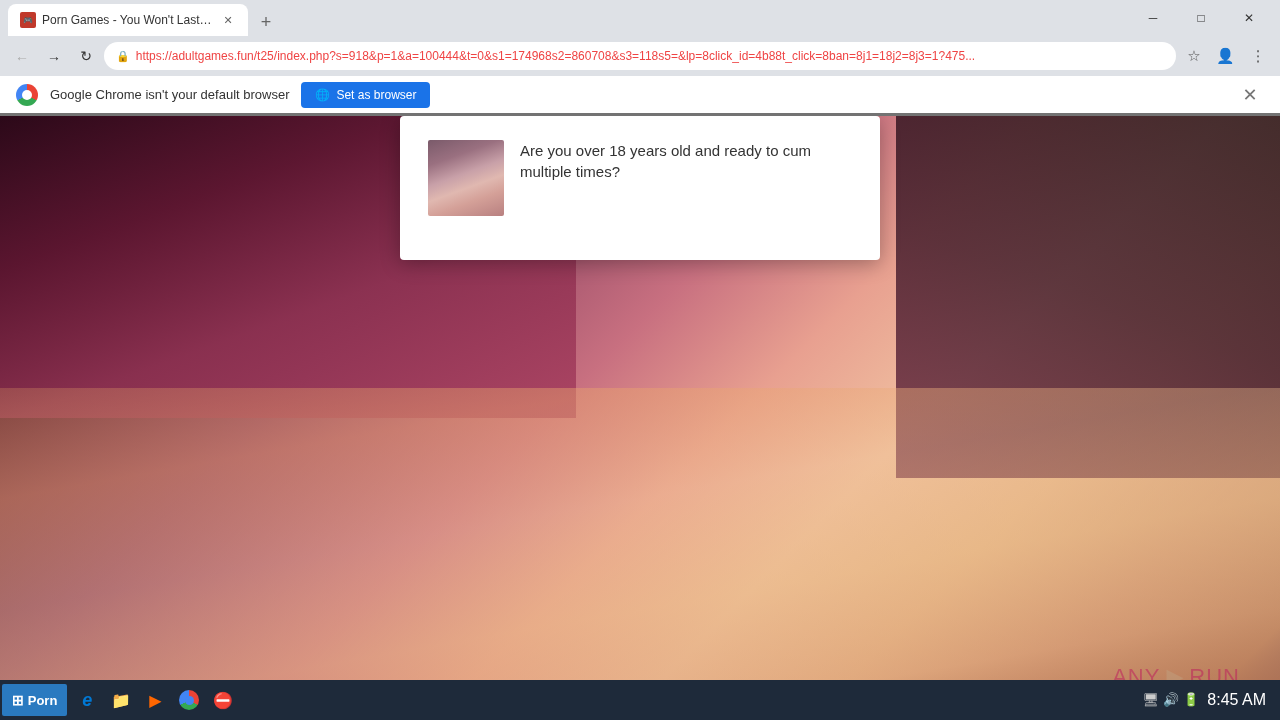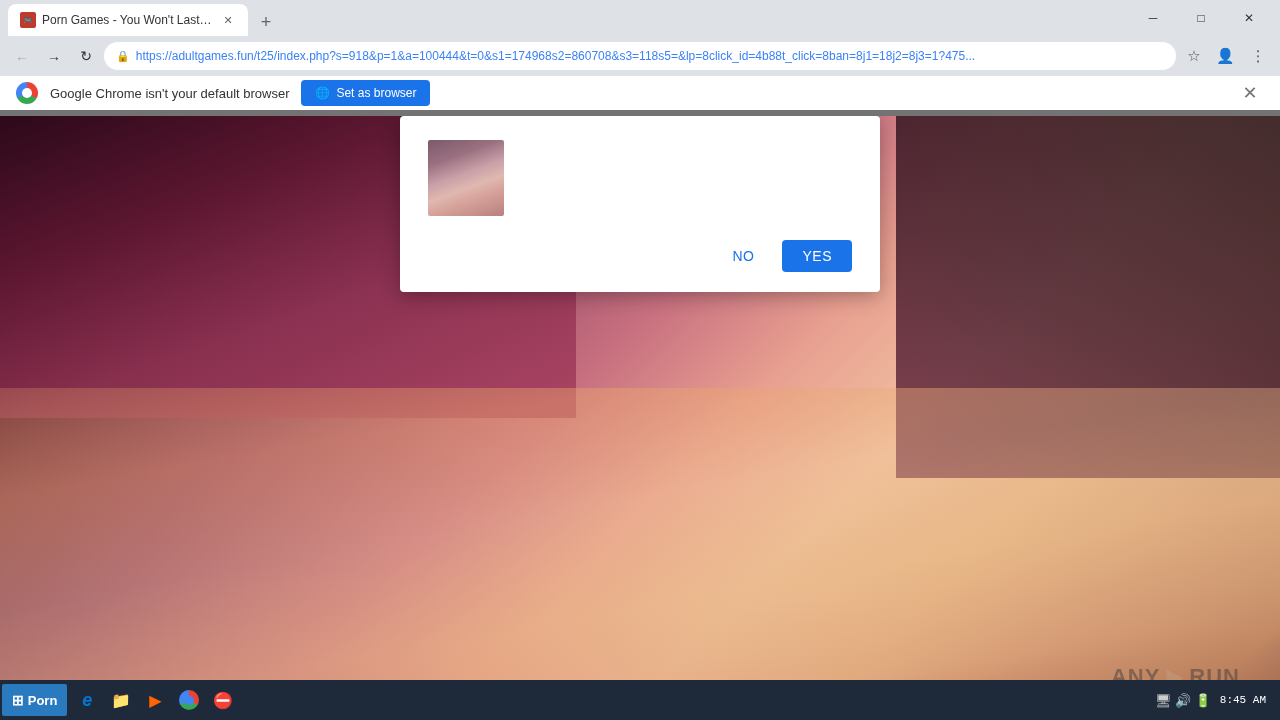--- a/index.html
+++ b/index.html
@@ -17,43 +17,43 @@
     .tab .close-tab { width: 16px; height: 16px; border-radius: 50%; display: flex; align-items: center; justify-content: center; font-size: 11px; color: #666; cursor: pointer; flex-shrink: 0; }
     .new-tab-btn { width: 28px; height: 28px; display: flex; align-items: center; justify-content: center; font-size: 18px; color: #666; cursor: pointer; margin-left: 4px; border-radius: 50%; }
     .window-controls { display: flex; align-items: center; gap: 2px; padding-right: 8px; }
     .win-btn { width: 46px; height: 32px; display: flex; align-items: center; justify-content: center; cursor: pointer; font-size: 12px; color: #333; }
 
     
     .address-bar { height: 40px; background: #dee1e6; display: flex; align-items: center; padding: 0 8px; gap: 4px; }
     .nav-btn { width: 28px; height: 28px; border-radius: 50%; display: flex; align-items: center; justify-content: center; cursor: pointer; color: #333; font-size: 14px; }
     .nav-btn.disabled { color: #aaa; cursor: default; }
     .address-input { flex: 1; height: 28px; background: #fff; border-radius: 14px; display: flex; align-items: center; padding: 0 12px; font-size: 12px; color: #333; gap: 6px; }
-    .address-text { flex: 1; overflow: hidden; text-overflow: ellipsis; white-space: nowrap; font-size: 12px; color: #3b82f6; }
+    .address-text { flex: 1; overflow: hidden; text-overflow: ellipsis; white-space: nowrap; font-size: 12px; color: #ef4444; }
     .lock-icon { font-size: 11px; color: #777; }
     .star-icon, .menu-icon { width: 28px; height: 28px; border-radius: 50%; display: flex; align-items: center; justify-content: center; cursor: pointer; color: #555; font-size: 15px; }
 
     
-    .notif-bar { height: 40px; background: #fff; border-bottom: 6px solid #737373; display: flex; align-items: center; padding: 0 16px; gap: 12px; font-size: 13px; color: #333; }
+    .notif-bar { height: 40px; background: #fff; border-bottom: 3px solid #737373; display: flex; align-items: center; padding: 0 16px; gap: 12px; font-size: 13px; color: #333; }
     .chrome-logo-small { width: 22px; height: 22px; border-radius: 50%; background: conic-gradient(#ea4335 0deg 120deg, #34a853 120deg 240deg, #4285f4 240deg 360deg); position: relative; flex-shrink: 0; }
     .chrome-logo-small::after { content: ''; position: absolute; width: 10px; height: 10px; border-radius: 50%; background: #fff; top: 6px; left: 6px; }
     .set-default-btn { background: #1a73e8; color: white; border: none; border-radius: 4px; padding: 6px 14px; font-size: 12px; cursor: pointer; display: flex; align-items: center; gap: 6px; font-weight: 500; }
     .notif-close { margin-left: auto; cursor: pointer; font-size: 18px; color: #777; width: 28px; height: 28px; display: flex; align-items: center; justify-content: center; border-radius: 50%; }
 
     
     .web-content { flex: 1; position: relative; overflow: hidden; }
     .bg-image { width: 100%; height: 100%; background: linear-gradient(135deg, #3a1020 0%, #5a2030 15%, #8b4060 30%, #c87080 45%, #e8a090 55%, #f0c0a0 65%, #e8b890 75%, #d4a080 85%, #c09070 95%, #6a5060 100%); position: absolute; top: 0; left: 0; }
 
     
     .bg-layer1 { position: absolute; top: 0; left: 0; width: 45%; height: 50%; background: linear-gradient(160deg, #2a0818 0%, #5c1530 30%, #8c3050 60%, #a84060 100%); opacity: 0.9; }
     .bg-layer2 { position: absolute; top: 0; right: 0; width: 30%; height: 60%; background: linear-gradient(200deg, #1a0810 0%, #3a1525 50%, #6a2540 100%); opacity: 0.8; }
     .bg-bottom { position: absolute; bottom: 0; left: 0; width: 100%; height: 55%; background: linear-gradient(170deg, #d4906050 0%, #e8a07080 20%, #f0c09060 40%, #e8b88080 60%, #d4906060 80%, #b07050 100%); }
 
     
     .watermark { position: absolute; bottom: 30px; right: 40px; display: flex; align-items: center; gap: 6px; opacity: 0.5; }
-    .watermark-text { color: #404040; font-size: 22px; font-weight: 700; letter-spacing: 1px; }
+    .watermark-text { color: #be185d; font-size: 22px; font-weight: 400; letter-spacing: 1px; }
     .watermark-icon { color: #c0a080; font-size: 22px; }
 
     
     .modal-overlay { position: absolute; top: 0; left: 0; width: 100%; height: 100%; display: flex; align-items: flex-start; justify-content: center; padding-top: 0; }
     .modal { background: #fff; border-radius: 4px; padding: 24px 28px 20px; width: 480px; margin-top: 0; box-shadow: 0 4px 20px rgba(0,0,0,0.3); position: absolute; top: 0; left: 50%; transform: translateX(-50%); }
     .modal-content { display: flex; gap: 16px; align-items: flex-start; margin-bottom: 24px; }
     .modal-image { width: 76px; height: 76px; border-radius: 2px; overflow: hidden; flex-shrink: 0; background: linear-gradient(135deg, #8B6060 0%, #D4A0A0 30%, #F0C0B0 50%, #E8A090 70%, #C08070 100%); display: flex; align-items: center; justify-content: center; }
     .modal-image-inner { width: 100%; height: 100%; background: linear-gradient(160deg, #7a5a6a 0%, #9a7080 25%, #c8a0a8 45%, #e0b8b0 60%, #d4a098 75%, #b88080 100%); }
     .modal-question { font-size: 15px; color: #333; line-height: 1.4; }
     .modal-buttons { display: flex; justify-content: flex-end; gap: 12px; align-items: center; }
@@ -68,21 +68,21 @@
     .taskbar-item { width: 32px; height: 32px; display: flex; align-items: center; justify-content: center; cursor: pointer; border-radius: 2px; }
     .taskbar-item .icon-ie { color: #0078d4; font-size: 18px; font-style: italic; font-weight: bold; }
     .taskbar-item .icon-folder { color: #ffc107; font-size: 16px; }
     .taskbar-item .icon-wmp { color: #ff6600; font-size: 16px; }
     .taskbar-item .icon-chrome { width: 20px; height: 20px; border-radius: 50%; background: conic-gradient(#ea4335 0deg 120deg, #34a853 120deg 240deg, #4285f4 240deg 360deg); position: relative; }
     .taskbar-item .icon-chrome::after { content: ''; position: absolute; width: 9px; height: 9px; border-radius: 50%; background: #4285f4; top: 5.5px; left: 5.5px; }
     .taskbar-item .icon-antivirus { color: #cc0000; font-size: 16px; }
     .taskbar-spacer { flex: 1; }
     .system-tray { display: flex; align-items: center; gap: 4px; padding: 0 8px; color: #ccc; font-size: 11px; }
     .tray-icon { font-size: 13px; color: #ccc; }
-    .tray-time { font-size: 11px; color: #fff; text-align: left; line-height: 1.3; padding: 0 4px; font-family: Liberation Mono, monospace; }
+    .tray-time { font-size: 16px; color: #fff; text-align: left; line-height: 1.3; padding: 0 4px; }
   </style>
 </head>
 <body>
 
 <div class="chrome-frame">
 
   <div class="title-bar">
     <div class="tab-strip">
       <div class="tab">
         <div class="favicon" style="background:#c0392b; font-size:8px;">🎮</div>
@@ -134,24 +134,21 @@
       <span class="watermark-icon">▶</span>
       <span class="watermark-text">RUN</span>
     </div>
 
     <div class="modal-overlay">
       <div class="modal">
         <div class="modal-content">
           <div class="modal-image">
             <div class="modal-image-inner"></div>
           </div>
-        </div>
-        <div class="modal-buttons">
-          <button class="btn-no">NO</button>
-          <button class="btn-yes">YES</button>
+          <p class="modal-question">Are you over 18 years old and ready to cum multiple times?</p>
         </div>
       </div>
     </div>
   </div>
 </div>
 
 <div class="taskbar">
   <div class="start-btn">
     <span class="start-icon">⊞</span>
     <span>Porn</span>

